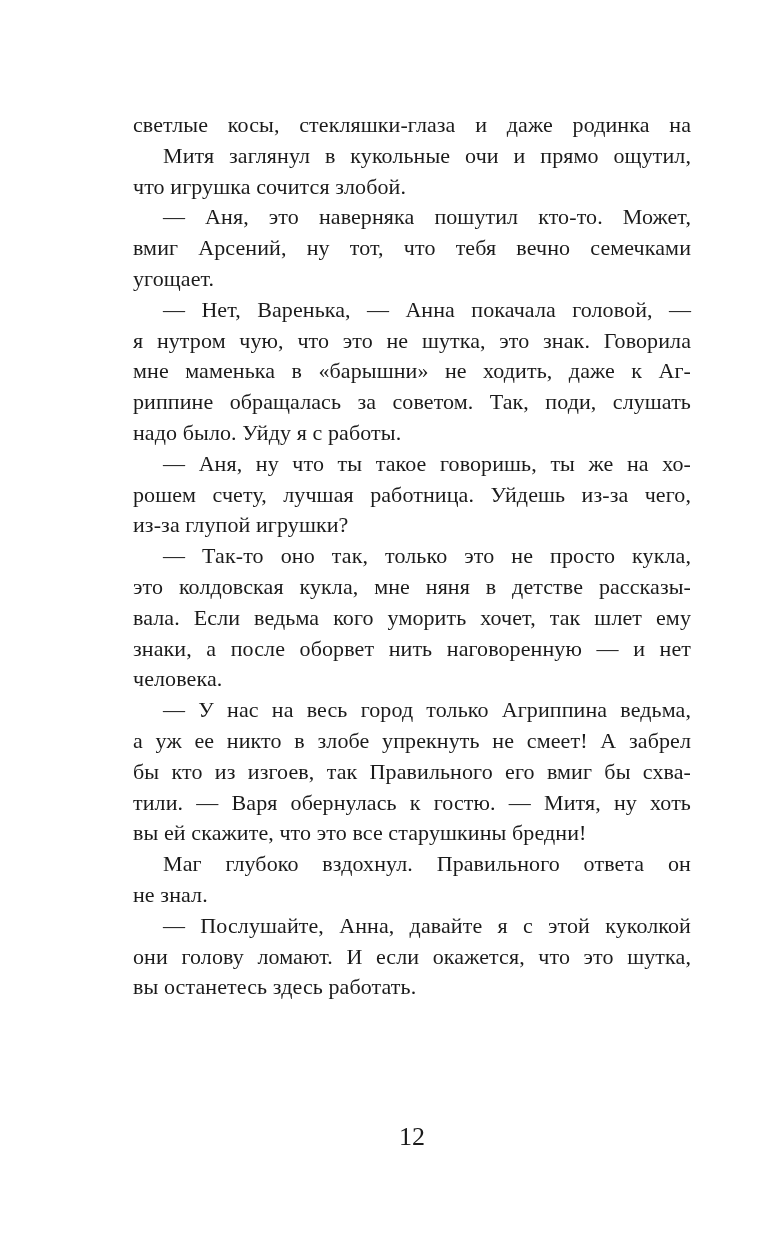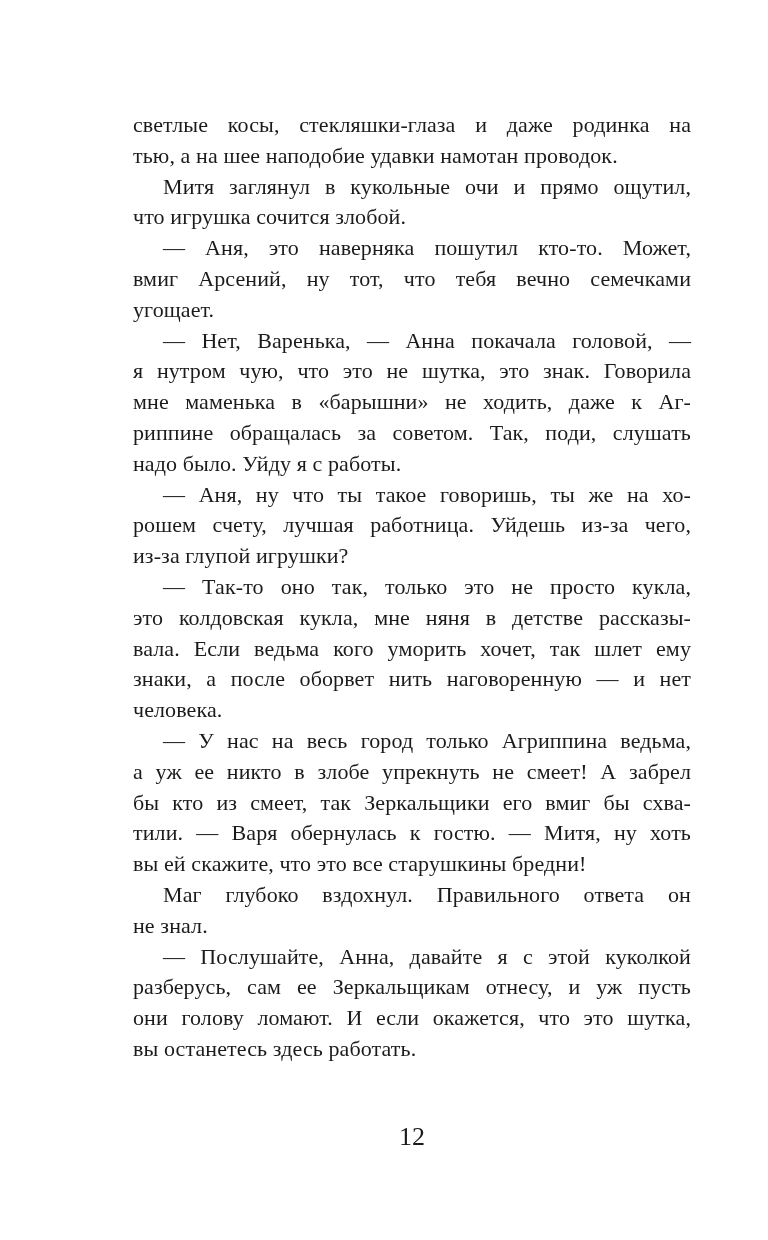--- a/index.html
+++ b/index.html
@@ -49,45 +49,43 @@
     line-height: 30px;
     color: #1b1b1b;
   }
 </style>
 </head>
 <body>
 
 <div class="stage">
   <div class="text-block" id="text-block">
       <div class="line">светлые косы, стекляшки-глаза и даже родинка на</div>
-      <div class="line parlast">тью, а на шее наподобие удавки намотан проводок.</div>
       <div class="line indent">Митя заглянул в кукольные очи и прямо ощутил,</div>
       <div class="line parlast">что игрушка сочится злобой.</div>
       <div class="line indent">— Аня, это наверняка пошутил кто-то. Может,</div>
       <div class="line">вмиг Арсений, ну тот, что тебя вечно семечками</div>
       <div class="line parlast">угощает.</div>
       <div class="line indent">— Нет, Варенька, — Анна покачала головой, —</div>
       <div class="line">я нутром чую, что это не шутка, это знак. Говорила</div>
       <div class="line">мне маменька в «барышни» не ходить, даже к Аг-</div>
       <div class="line">риппине обращалась за советом. Так, поди, слушать</div>
       <div class="line parlast">надо было. Уйду я с работы.</div>
       <div class="line indent">— Аня, ну что ты такое говоришь, ты же на хо-</div>
       <div class="line">рошем счету, лучшая работница. Уйдешь из-за чего,</div>
       <div class="line parlast">из-за глупой игрушки?</div>
       <div class="line indent">— Так-то оно так, только это не просто кукла,</div>
       <div class="line">это колдовская кукла, мне няня в детстве рассказы-</div>
       <div class="line">вала. Если ведьма кого уморить хочет, так шлет ему</div>
       <div class="line">знаки, а после оборвет нить наговоренную — и нет</div>
       <div class="line parlast">человека.</div>
       <div class="line indent">— У нас на весь город только Агриппина ведьма,</div>
       <div class="line">а уж ее никто в злобе упрекнуть не смеет! А забрел</div>
-      <div class="line">бы кто из смеет, так Зеркальщики его вмиг бы схва-</div>
+      <div class="line">бы кто из изгоев, так Правильного его вмиг бы схва-</div>
       <div class="line">тили. — Варя обернулась к гостю. — Митя, ну хоть</div>
       <div class="line parlast">вы ей скажите, что это все старушкины бредни!</div>
       <div class="line indent">Маг глубоко вздохнул. Правильного ответа он</div>
       <div class="line parlast">не знал.</div>
       <div class="line indent">— Послушайте, Анна, давайте я с этой куколкой</div>
-      <div class="line">разберусь, сам ее Зеркальщикам отнесу, и уж пусть</div>
       <div class="line">они голову ломают. И если окажется, что это шутка,</div>
       <div class="line parlast">вы останетесь здесь работать.</div>
     </div>
   <div class="page-number">12</div>
 </div>
 
 </body></html>

